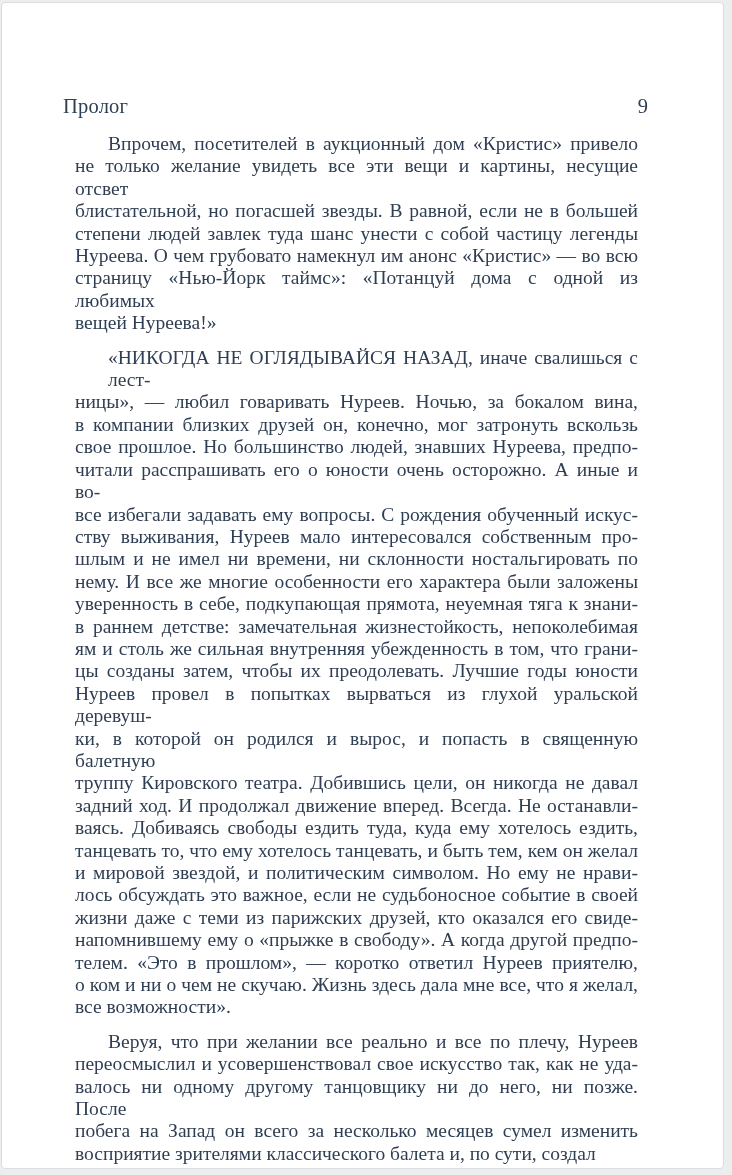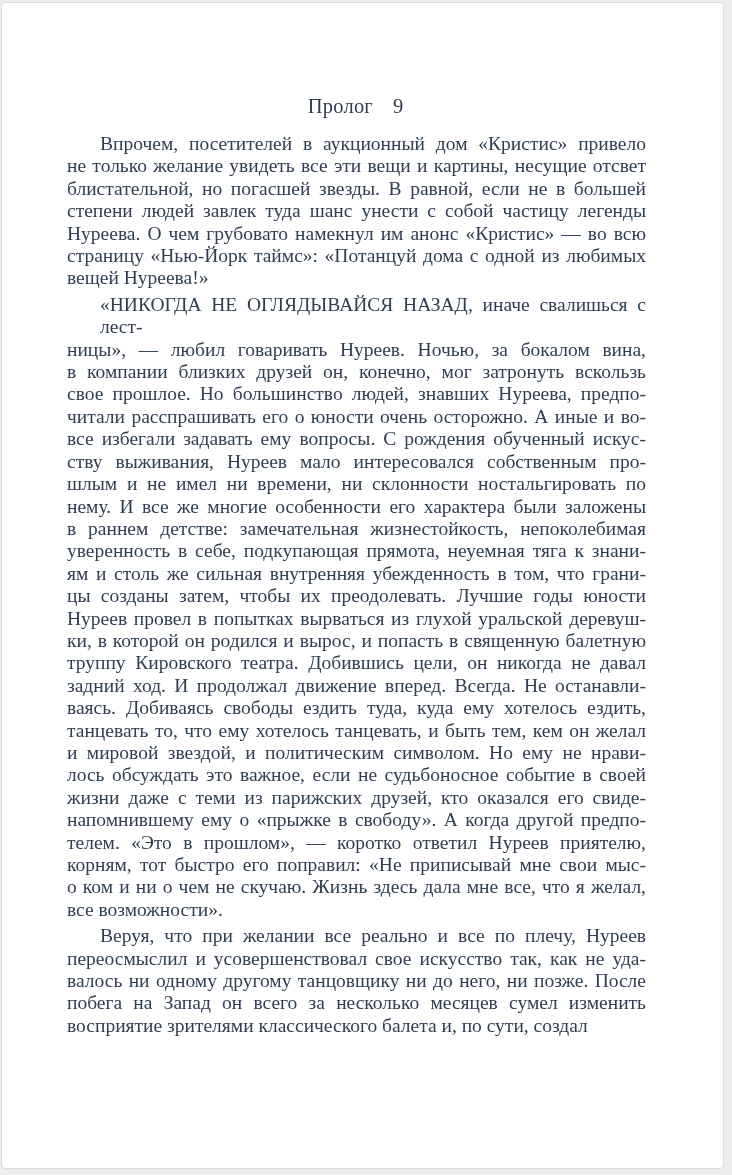--- a/index.html
+++ b/index.html
@@ -27,35 +27,35 @@
   }
   .content {
     position: absolute;
     left: 61px;
     top: 91px;
     width: 587px;
     color: var(--text-color, #2f3e52);
   }
   .page-header {
     display: flex;
-    justify-content: center;
+    justify-content: space-between;
     align-items: baseline;
     font-size: 20.5px;
     line-height: 24px;
     margin-bottom: 15px;
     gap: 20px;
   }
   .chapter-title {
     letter-spacing: 0.2px;
   }
   .page-number {
     padding-right: 2px;
   }
   .paragraph {
-    margin: 4px;
+    margin: 12px;
   }
   .text-line {
     font-size: 19.5px;
     line-height: 22.4px;
     text-align: justify;
     text-align-last: justify;
     white-space: normal;
   }
   .text-line.first-line {
     padding-left: 33px;
@@ -88,36 +88,35 @@
         <div class="paragraph">
           <div class="text-line first-line">«НИКОГДА НЕ ОГЛЯДЫВАЙСЯ НАЗАД, иначе свалишься с лест-</div>
           <div class="text-line">ницы», — любил говаривать Нуреев. Ночью, за бокалом вина,</div>
           <div class="text-line">в компании близких друзей он, конечно, мог затронуть вскользь</div>
           <div class="text-line">свое прошлое. Но большинство людей, знавших Нуреева, предпо-</div>
           <div class="text-line">читали расспрашивать его о юности очень осторожно. А иные и во-</div>
           <div class="text-line">все избегали задавать ему вопросы. С рождения обученный искус-</div>
           <div class="text-line">ству выживания, Нуреев мало интересовался собственным про-</div>
           <div class="text-line">шлым и не имел ни времени, ни склонности ностальгировать по</div>
           <div class="text-line">нему. И все же многие особенности его характера были заложены</div>
+          <div class="text-line">уверенность в себе, подкупающая прямота, неуемная тяга к знани-</div>
           <div class="text-line">в раннем детстве: замечательная жизнестойкость, непоколебимая</div>
-          <div class="text-line">уверенность в себе, подкупающая прямота, неуемная тяга к знани-</div>
           <div class="text-line">ям и столь же сильная внутренняя убежденность в том, что грани-</div>
           <div class="text-line">цы созданы затем, чтобы их преодолевать. Лучшие годы юности</div>
           <div class="text-line">Нуреев провел в попытках вырваться из глухой уральской деревуш-</div>
           <div class="text-line">ки, в которой он родился и вырос, и попасть в священную балетную</div>
           <div class="text-line">труппу Кировского театра. Добившись цели, он никогда не давал</div>
           <div class="text-line">задний ход. И продолжал движение вперед. Всегда. Не останавли-</div>
           <div class="text-line">ваясь. Добиваясь свободы ездить туда, куда ему хотелось ездить,</div>
           <div class="text-line">танцевать то, что ему хотелось танцевать, и быть тем, кем он желал</div>
           <div class="text-line">и мировой звездой, и политическим символом. Но ему не нрави-</div>
           <div class="text-line">лось обсуждать это важное, если не судьбоносное событие в своей</div>
           <div class="text-line">жизни даже с теми из парижских друзей, кто оказался его свиде-</div>
           <div class="text-line">напомнившему ему о «прыжке в свободу». А когда другой предпо-</div>
           <div class="text-line">телем. «Это в прошлом», — коротко ответил Нуреев приятелю,</div>
-          <div class="text-line">корням, тот быстро его поправил: «Не приписывай мне свои мыс-</div>
           <div class="text-line">о ком и ни о чем не скучаю. Жизнь здесь дала мне все, что я желал,</div>
           <div class="text-line last-line">все возможности».</div>
         </div>
         <div class="paragraph">
           <div class="text-line first-line">Веруя, что при желании все реально и все по плечу, Нуреев</div>
           <div class="text-line">переосмыслил и усовершенствовал свое искусство так, как не уда-</div>
           <div class="text-line">валось ни одному другому танцовщику ни до него, ни позже. После</div>
           <div class="text-line">побега на Запад он всего за несколько месяцев сумел изменить</div>
           <div class="text-line last-line">восприятие зрителями классического балета и, по сути, создал</div>
         </div>

